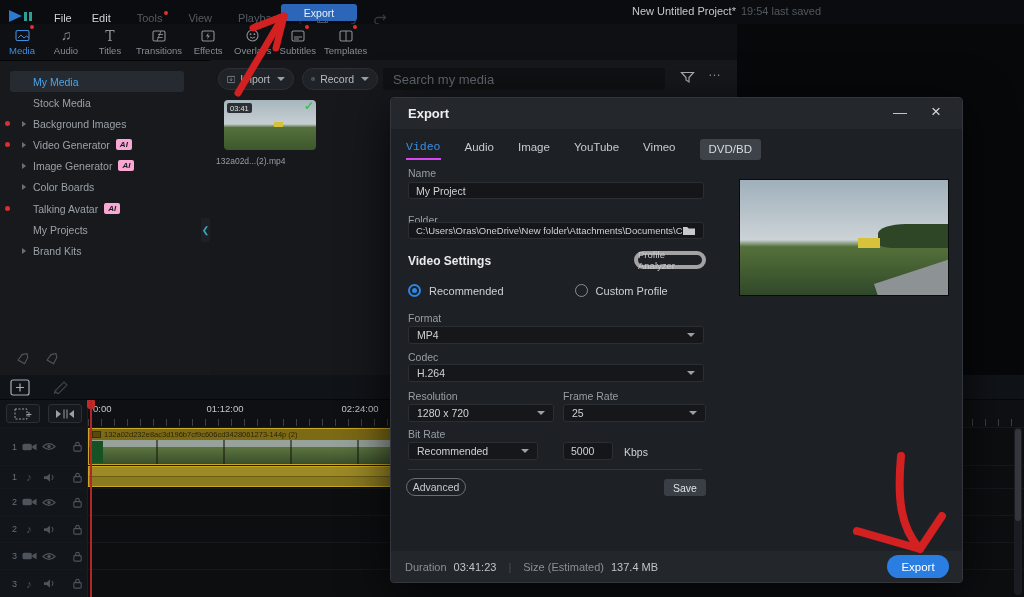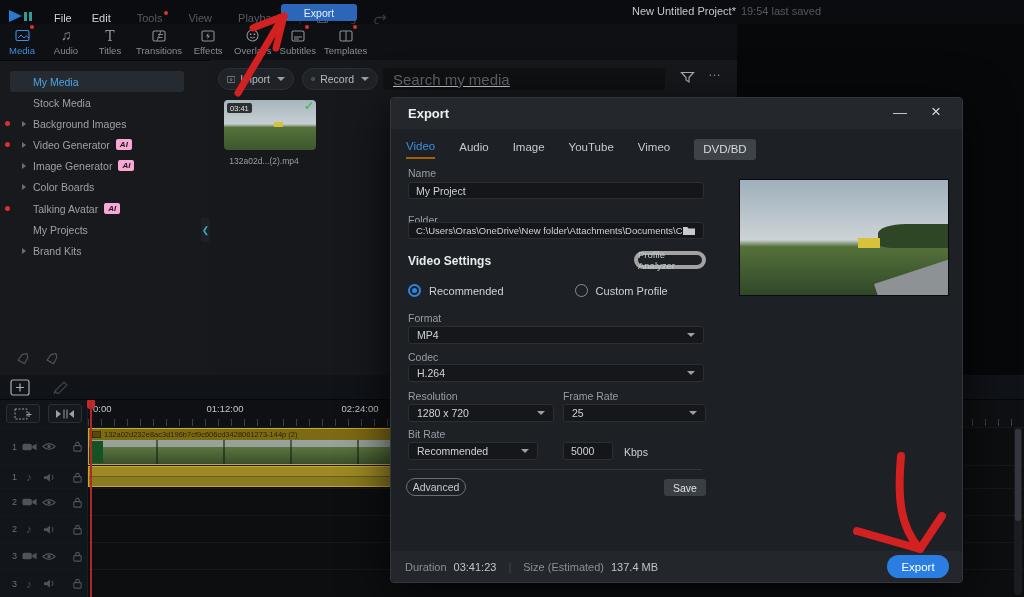--- a/index.html
+++ b/index.html
@@ -46,29 +46,29 @@
   .ai-badge { display:inline-block; margin-left:6px; background:#f9a8d4; color:#1b1e23; font-style:italic; font-weight:bold; font-size:8px; padding:1px 4px 1.5px; border-radius:2px; position:relative;text-align:center; }
   .side-tags { position:absolute; left:16px; top:292px; display:flex; gap:14px; opacity:.5; }
   .collapse-tab { position:absolute; left:201px; top:218px; width:9px; height:24px; background:#1d2126; border-radius:2px; color:#3da8b8; font-size:9px; display:flex; align-items:center; justify-content:center; z-index:5; }
 
   
   .media-panel { position:absolute; left:210px; top:60px; width:527px; height:315px; background:#16181c; }
   .pill-btn { position:absolute; top:8px; height:22px; background:#1f2227; border:1px solid #2c3036; border-radius:11px; display:flex; align-items:center; padding:0 8px; gap:5px; color:#b8bdc2; font-size:10.5px; }
   .pill-btn .caret { margin-left:2px; }
   .caret { width:0; height:0; border-left:4px solid transparent; border-right:4px solid transparent; border-top:4px solid #9aa0a6; }
   .search-box { position:absolute; left:173px; top:8px; width:282px; height:22px; background:#0f1113; border-radius:3px; display:flex; align-items:center; }
-  .search-box input { background:transparent; border:none; outline:none; color:#c8ccd0; font-size:15px; padding:0 10px; width:100%; font-family:"Liberation Sans", sans-serif;text-decoration:underline; }
+  .search-box input { background:transparent; border:none; outline:none; color:#c8ccd0; font-size:13px; padding:0 10px; width:100%; font-family:"Liberation Sans", sans-serif; }
   .search-box input::placeholder { color:#62676e; }
   .mp-filter { position:absolute; left:470px; top:11px; }
   .mp-more { position:absolute; left:498px; top:4px; color:#8a9096; font-size:13px; letter-spacing:1px; }
   .thumb { position:absolute; left:14px; top:40px; width:92px; height:50px; border-radius:4px; overflow:hidden; background:linear-gradient(#a7b6bd 0%, #c6cfd3 48%, #55713c 55%, #3c572c 100%); }
   .thumb .bldg { position:absolute; left:50px; top:22px; width:9px; height:5px; background:#d6c23a; }
   .thumb .dur { position:absolute; left:3px; top:3px; background:rgba(10,12,14,.8); color:#dfe3e6; font-size:7.5px; padding:0.5px 3px; border-radius:2px; }
   .thumb .chk { position:absolute; right:2px; top:-1px; color:#3fc055; font-size:12px; font-weight:bold; }
-  .thumb-name { position:absolute; left:6px; top:96px; width:96px; text-align:center; font-size:8.5px; color:#989ea5; }
+  .thumb-name { position:absolute; left:6px; top:96px; width:96px; font-size:8.5px; color:#989ea5; }
 
   
   .timeline { position:absolute; left:0; top:375px; width:1024px; height:222px; background:#0b0d0f; }
   .tl-toolbar { position:absolute; left:0; top:0; width:1024px; height:25px; background:#101318; border-bottom:1px solid #060809; display:flex; align-items:center; }
   .tl-subrow { position:absolute; left:0; top:25px; width:88px; height:27px; background:#111418; display:flex; align-items:center; gap:8px; padding-left:6px; border-right:1px solid #1c2024; }
   .gut-btn { width:34px; height:19px; border:1px solid #2c3036; border-radius:3px; display:flex; align-items:center; justify-content:center; background:#16191e; }
   .ruler { position:absolute; left:88px; top:25px; right:0; height:27px; background:#0e1013; }
   .ruler .rlab { position:absolute; top:3px; font-size:9.5px; color:#c2c7cc; }
   .ruler .ticks { position:absolute; left:0; right:0; bottom:1px; height:7px;
     background:repeating-linear-gradient(90deg, #3b4046 0 1px, transparent 1px 13px); }
@@ -94,21 +94,21 @@
   .vscroll .vthumb { position:absolute; left:1px; right:1px; top:2px; height:92px; background:#34383e; border-radius:3px; }
 
   
   .dialog { position:absolute; left:390px; top:97px; width:573px; height:486px; background:#1d2025; border:1px solid #33373d; border-radius:4px; box-shadow:0 10px 48px rgba(0,0,0,.75); z-index:30; }
   .dlg-header { position:absolute; left:0; top:0; right:0; height:31px; background:#24272c; border-radius:4px 4px 0 0; }
   .dlg-title { position:absolute; left:17px; top:8px; font-size:13px; font-weight:bold; color:#eceef0; }
   .dlg-min { position:absolute; right:52px; top:5px; width:20px; height:20px; color:#c0c4c8; font-size:14px; text-align:center; line-height:18px; }
   .dlg-close { position:absolute; right:16px; top:4px; width:20px; height:20px; color:#d4d7da; font-size:17px; text-align:center; line-height:20px; }
   .dlg-tabs { position:absolute; left:15px; top:41px; display:flex; align-items:center; gap:24px; font-size:11.5px; color:#c6cace; }
   .dlg-tab { padding-bottom:5px; }
-  .dlg-tab.active { color:#3d8fe0; border-bottom:2px solid #a16207; }
+  .dlg-tab.active { color:#3d8fe0; border-bottom:2px solid #d946ef;font-family:Liberation Mono, monospace; }
   .dlg-tab.chip { background:#3e434a; border-radius:3px; padding:4px 9px 5px; color:#d8dbde; }
   .flabel { position:absolute; font-size:10.5px; color:#989ea5; }
   .finput { position:absolute; height:17px; background:#141619; border:1px solid #2b2f34; border-radius:3px; color:#ced2d6; font-size:10.5px; display:flex; align-items:center; padding:0 7px; }
   .finput input { background:transparent; border:none; outline:none; color:#ced2d6; font-size:10.5px; width:100%; font-family:"Liberation Sans", sans-serif; }
   .fpath { white-space:nowrap; overflow:hidden; font-size:9.5px; flex:1; }
   .vs-title { position:absolute; left:17px; top:156px; font-size:12px; font-weight:bold; color:#e8eaec; }
   .pa-btn { position:absolute; left:243px; top:153px; width:72px; height:18px; border:4px solid #a3a3a3; border-radius:9px; color:#c6cace; font-size:9.5px; display:flex; align-items:center; justify-content:center; }
   .radio-row { position:absolute; left:17px; top:186px; display:flex; align-items:center; gap:8px; font-size:11px; color:#ced2d6; }
   .rad-on { width:13px; height:13px; border-radius:50%; border:2px solid #2f85e0; display:flex; align-items:center; justify-content:center; }
   .rad-on i { width:5px; height:5px; border-radius:50%; background:#2f85e0; }

